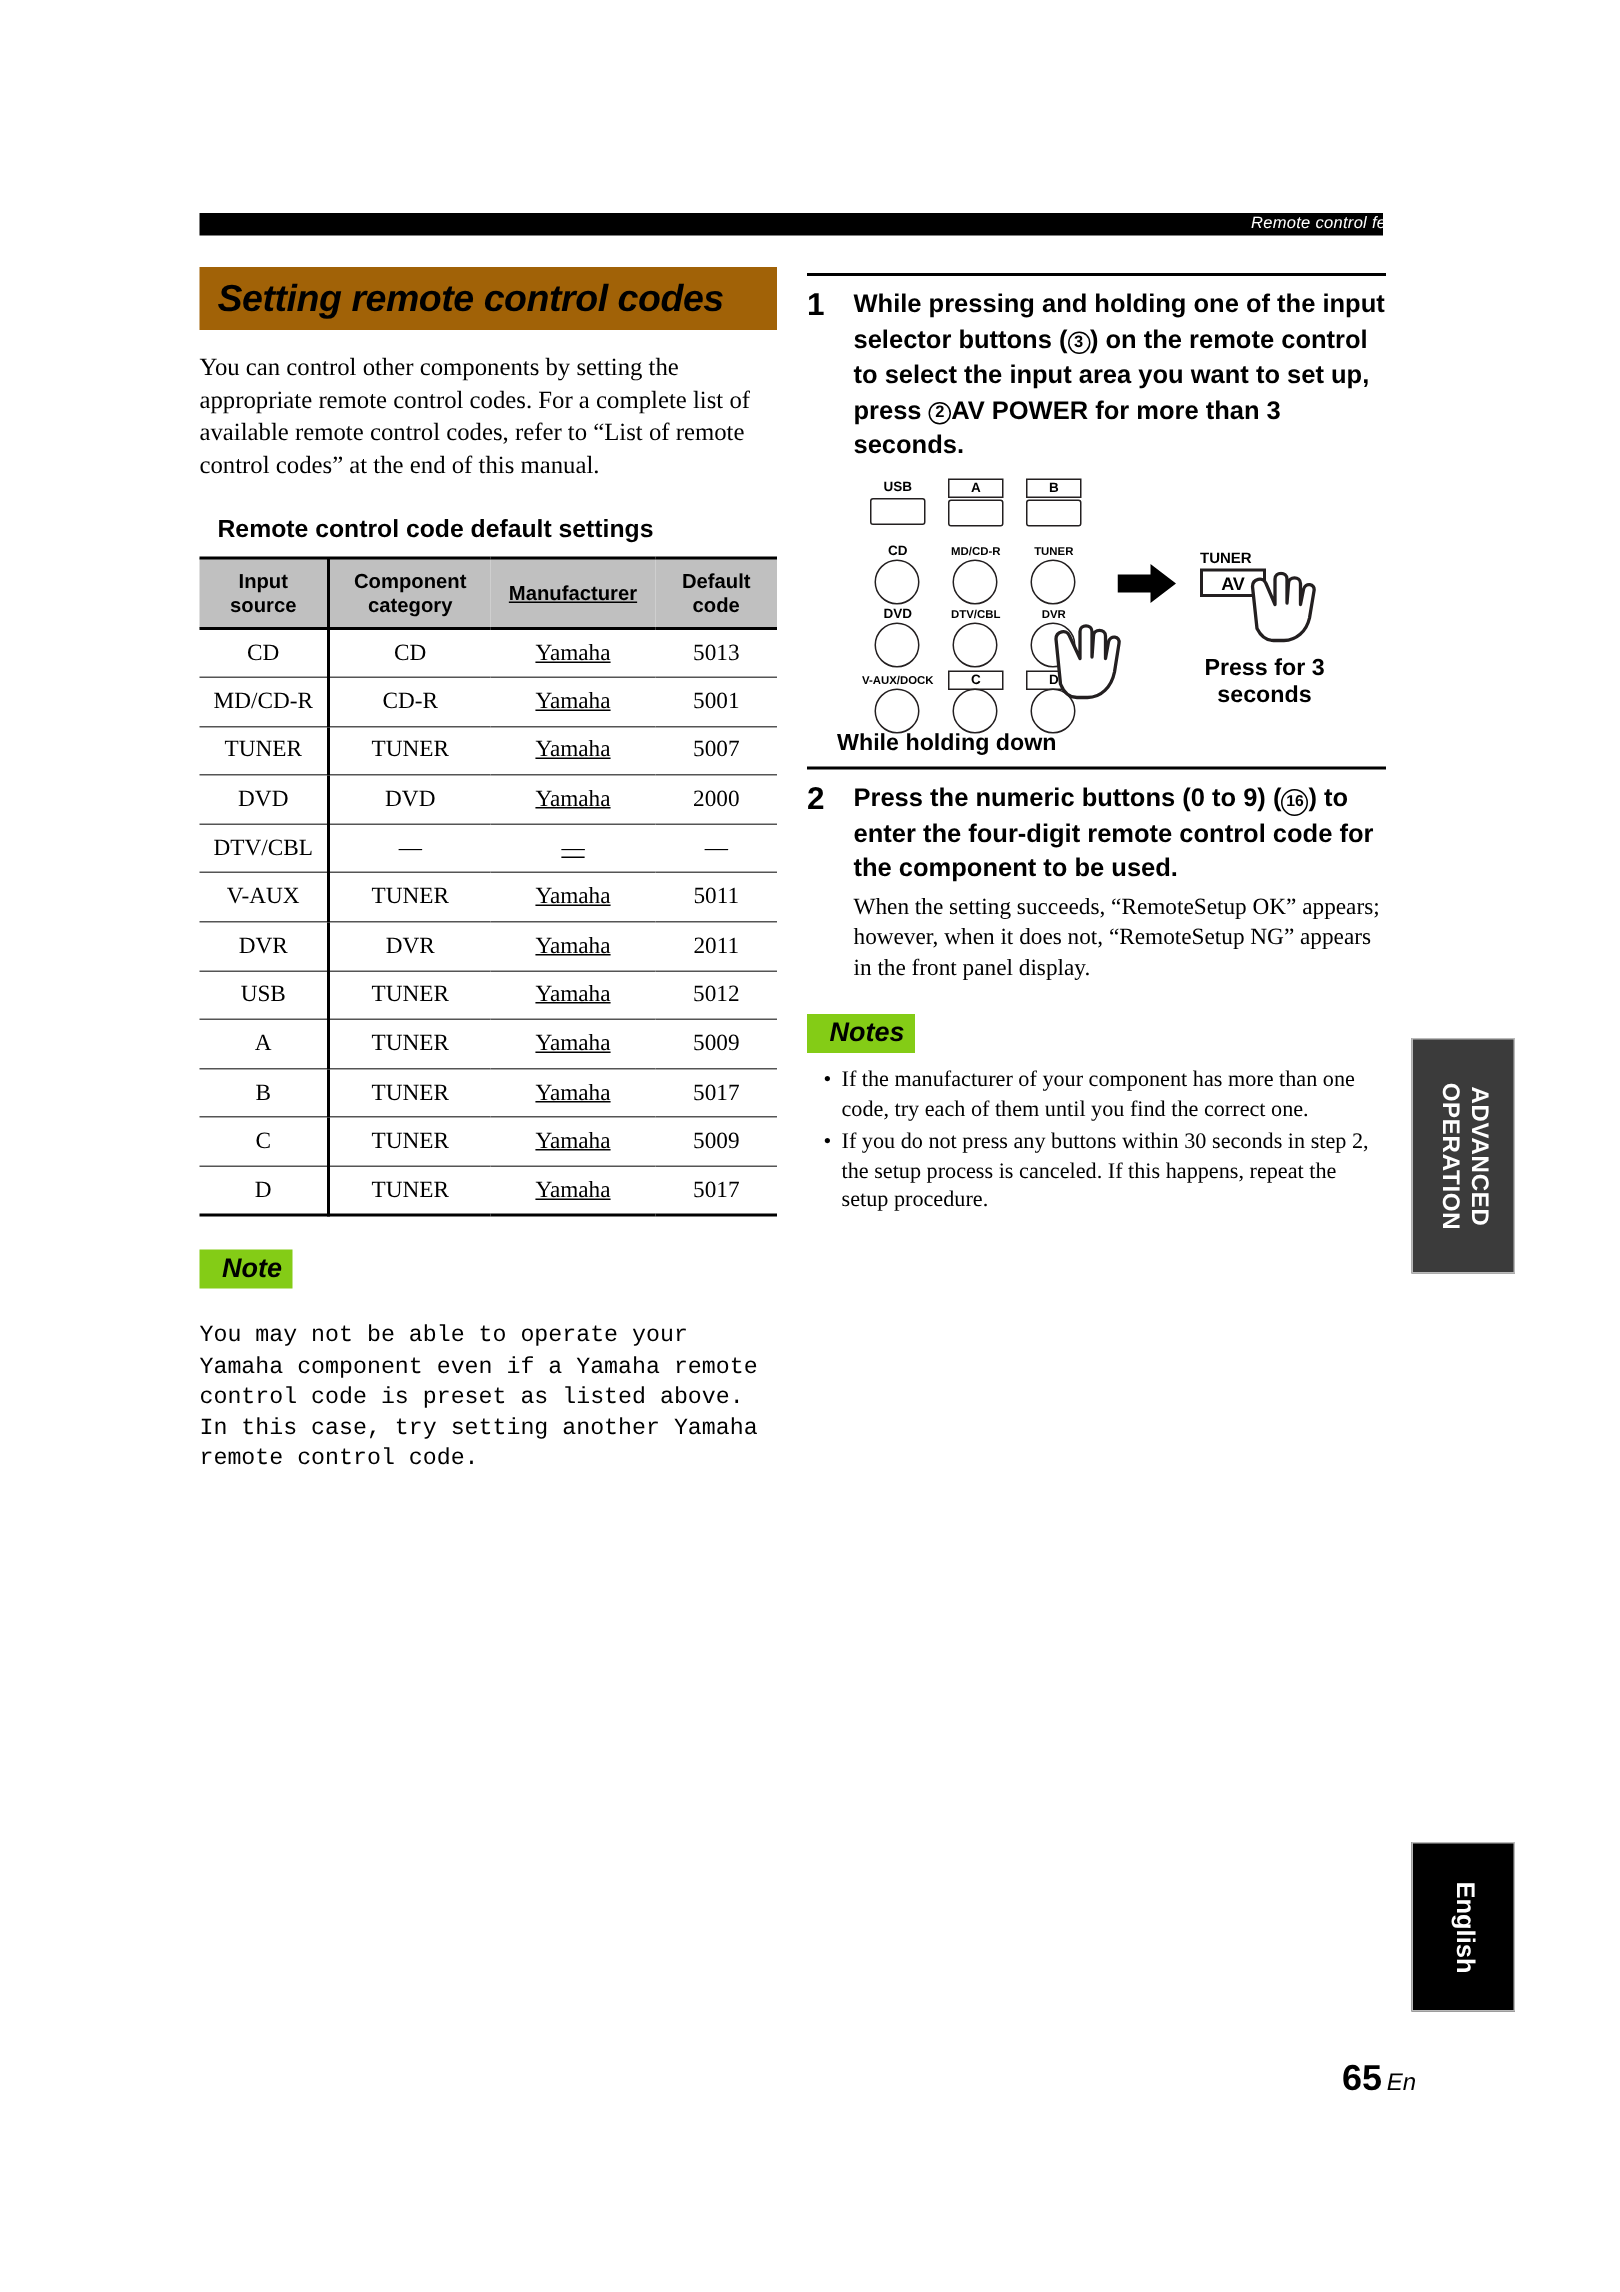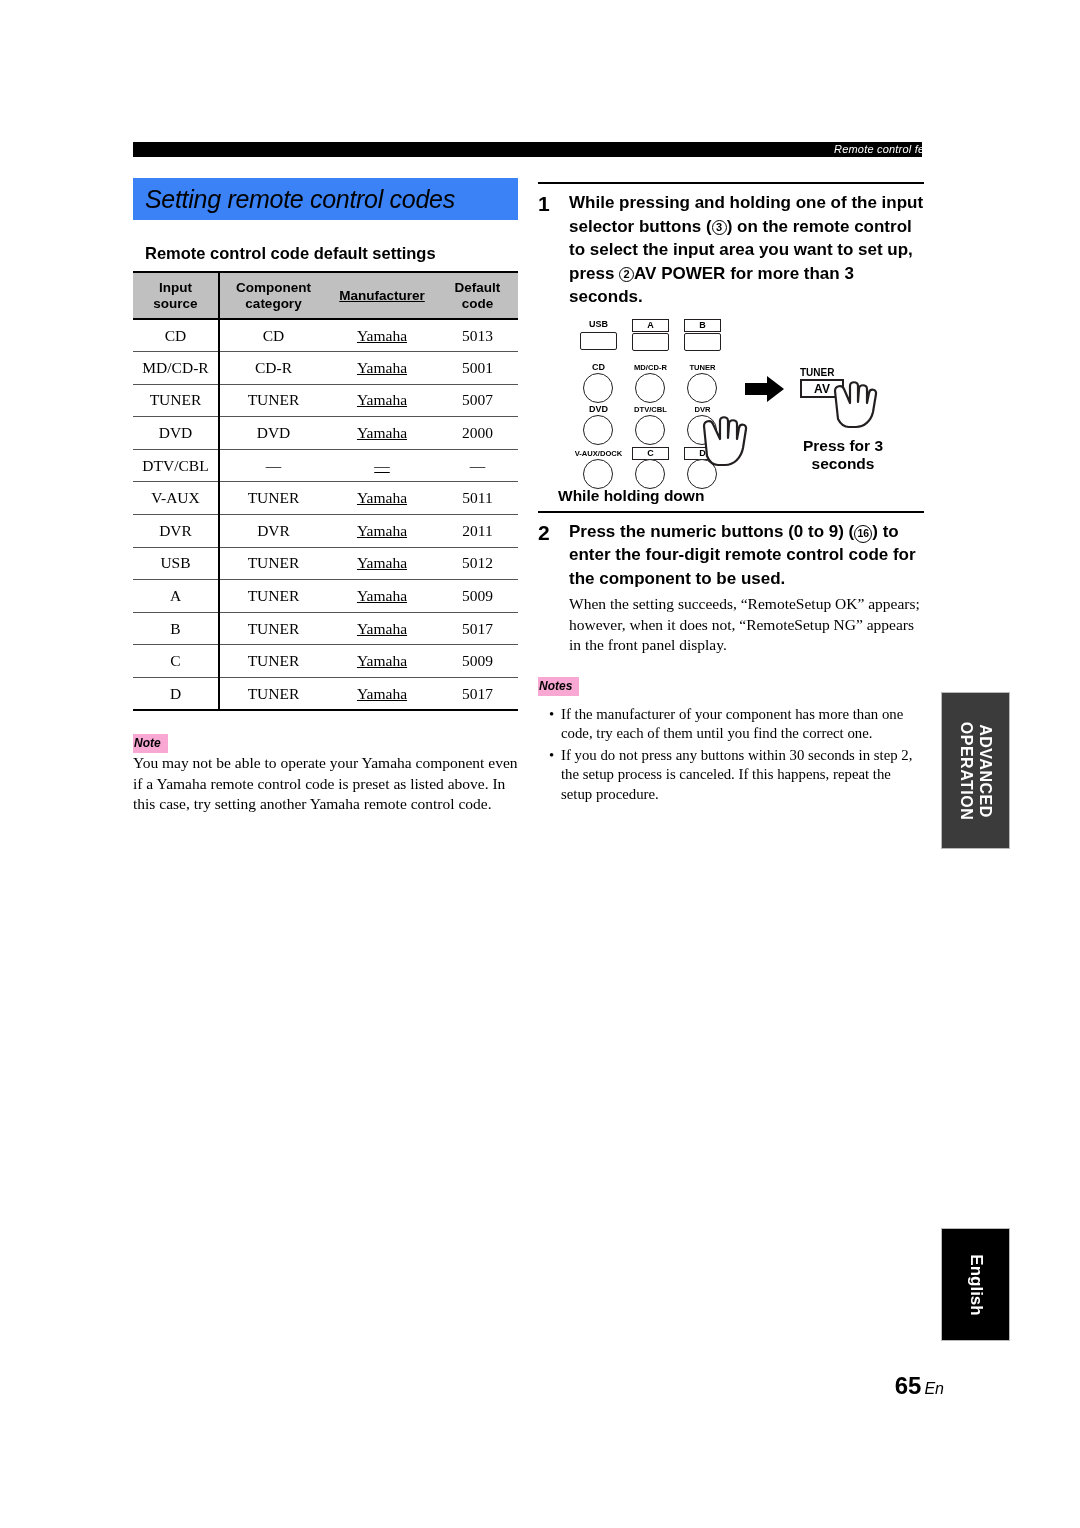--- a/index.html
+++ b/index.html
@@ -33,27 +33,27 @@
     letter-spacing: .2px;
     line-height: 16px;
   }
 
   
   .col-left  { position: absolute; left: 133px; top: 178px; width: 385px; }
   .col-right { position: absolute; left: 538px; top: 182px; width: 386px; }
 
   
   .sec-title {
-    background: #3b82f6;
+    background: #a16207;
     height: 42px;
     display: flex;
     align-items: center;
     padding-left: 12px;
     font-family: "Liberation Sans", sans-serif;
-    font-weight: normal;
+    font-weight: bold;
     font-style: italic;
     font-size: 25px;
     color: #000;
     letter-spacing: -.3px;
   }
 
   .body-p {
     font-size: 16.5px;
     line-height: 21.5px;
     margin: 14px 0 0 0;
@@ -100,33 +100,34 @@
   .c1 { width: 86px; }
   .c2 { width: 108px; margin-top: 40px; }
   .c3 { width: 110px; text-decoration: underline; }
   .c4 { width: 81px; }
   
   table.codes th.c1, table.codes td.c1 { border-right: 2.3px solid #000; }
 
   
   .note-tag {
     display: inline-block;
-    background: #f9a8d4;
+    background: #84cc16;
     font-family: "Liberation Sans", sans-serif;
     font-weight: bold;
     font-style: italic;
-    font-size: 12px;
-    padding: 2px 7px 3px 1px;
+    font-size: 18px;
+    padding: 2px 7px 3px 15px;
     color: #000;
   }
   .note-body {
     font-size: 15.5px;
     line-height: 20.5px;
-    margin-top: 0;
-    color: #000;
+    margin-top: 21px;
+    color: #000;
+    font-family: Liberation Mono, monospace;
   }
   ul.notes-list {
     margin: 9px 0 0 0;
     padding: 0 0 0 13px;
     list-style: none;
   }
   ul.notes-list li {
     font-size: 14.8px;
     line-height: 19.5px;
     position: relative;
@@ -302,20 +303,21 @@
 
 <div class="page">
 
   <div class="runhead-bar"></div>
   <div class="runhead-text">Remote control features</div>
 
   <div class="col-left">
 
     <div class="sec-title">Setting remote control codes</div>
 
+    <p class="body-p">You can control other components by setting the appropriate remote control codes. For a complete list of available remote control codes, refer to “List of remote control codes” at the end of this manual.</p>
 
     <div class="sub-head">Remote control code default settings</div>
 
     <table class="codes">
       <thead>
         <tr class="thead-row">
           <th class="c1">
             <div>Input</div>
             <div>source</div>
           </th>

